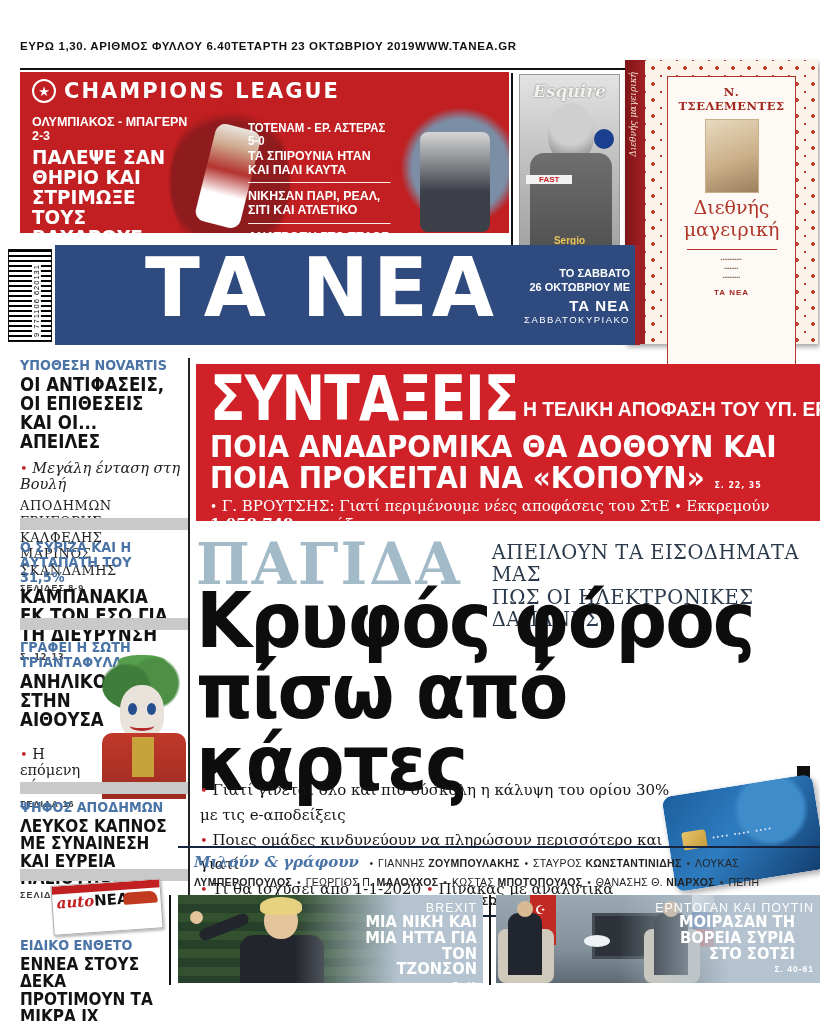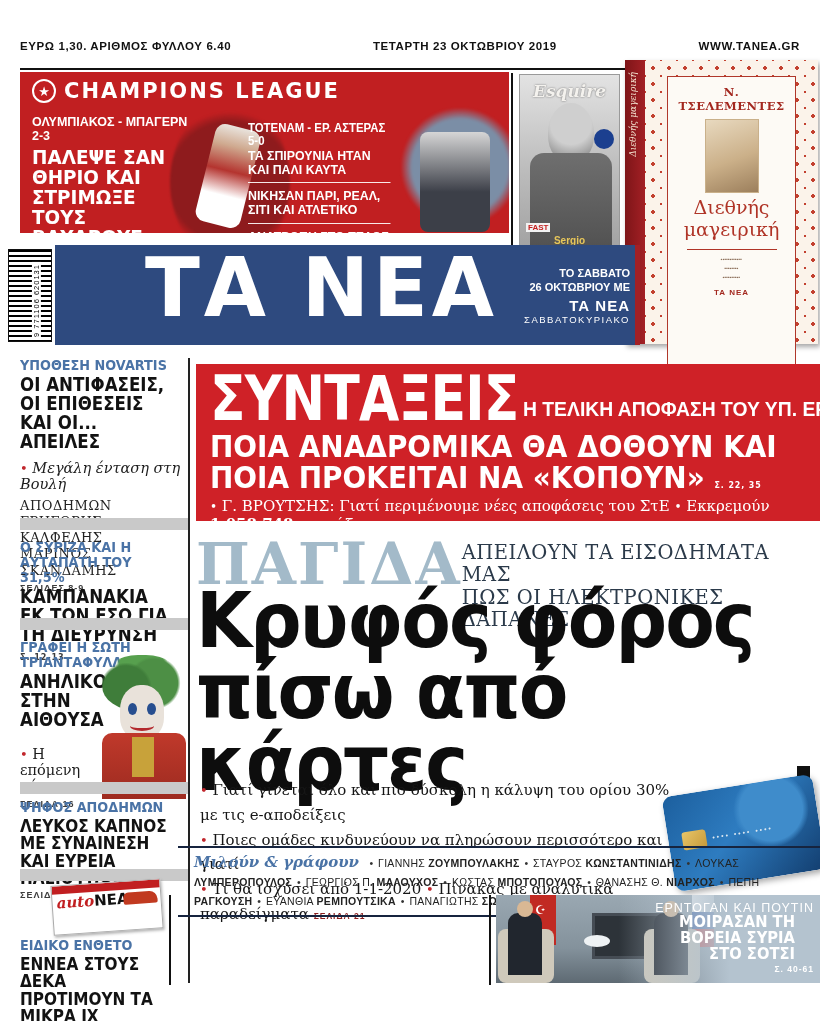--- a/index.html
+++ b/index.html
@@ -1,21 +1,21 @@
 <!DOCTYPE html>
 <html><head>
 <meta charset="utf-8">
 <style>
   * { margin:0; padding:0; box-sizing:border-box; }
   body { background:#e8e8e8; font-family:"Liberation Sans", sans-serif; }
   .page { position:relative; width:820px; height:1021px; margin:0 auto; background:#ffffff; overflow:hidden; }
   .abs { position:absolute; }
 
   
-  .topbar { left:20px; top:40px; width:780px; display:flex; justify-content:space-between; font-size:11.5px; font-weight:bold; letter-spacing:.6px; color:#111; }
+  .topbar { left:20px; top:40px; width:780px; display:flex; font-size:11.5px; font-weight:bold; letter-spacing:.6px; color:#111; }
   .toprule { left:20px; top:68px; width:780px; height:2px; background:#111; }
 
   
   .cl { left:20px; top:72px; width:489px; height:161px; background:#c11f21; overflow:hidden; color:#fff; }
   .cl .ph { position:absolute; border-radius:50%; filter:blur(1px); }
   .cl-head { position:absolute; left:12px; top:7px; display:flex; align-items:center; gap:8px; }
   .cl-logo { width:24px; height:24px; border:2.5px solid #fff; border-radius:50%; display:flex; align-items:center; justify-content:center; font-size:13px; color:#fff; }
   .cl-title { font-size:21px; font-weight:900; letter-spacing:2px; font-family:"DejaVu Sans", sans-serif; }
   .cl-left { position:absolute; left:12px; top:44px; width:160px; }
   .cl-kicker { font-size:12.5px; font-weight:600; line-height:1.1; }
@@ -26,21 +26,21 @@
   .cl-item .k { font-weight:600; font-size:12px; display:block; margin-bottom:2px; }
 
   .vline-banner { left:511px; top:73px; width:2px; height:241px; background:#111; }
 
   
   .esq { left:519px; top:74px; width:101px; height:233px; background:linear-gradient(180deg,#e3e3e3 0%,#bdbdbd 40%,#8f8f8f 100%); border:1px solid #9a9a9a; overflow:hidden; }
   .esq-head { position:absolute; left:28px; top:28px; width:46px; height:60px; background:radial-gradient(circle at 50% 35%, #cfcfcf 0 45%, #9a9a9a 75%); border-radius:50% 50% 45% 45%; }
   .esq-body { position:absolute; left:10px; top:78px; width:82px; height:120px; background:linear-gradient(180deg,#6f6f6f,#4a4a4a); border-radius:14px 14px 0 0; }
   .esq-logo { position:absolute; left:0; top:6px; width:100%; text-align:center; font-family:"DejaVu Serif", serif; font-style:italic; font-weight:bold; font-size:17px; color:#f4f2ee; text-shadow:0 0 2px #666; }
   .esq-badge { position:absolute; right:5px; top:54px; width:20px; height:20px; border-radius:50%; background:#1b3f8f; }
-  .esq-fast { position:absolute; left:6px; top:100px; font-size:8px; font-weight:900; color:#c41e1e; background:#f2f2f2; padding:0 2px;margin-top:48px; }
+  .esq-fast { position:absolute; left:6px; top:100px; font-size:8px; font-weight:900; color:#c41e1e; background:#f2f2f2; padding:0 13px; }
   .esq-sergio { position:absolute; left:0; width:100%; top:160px; text-align:center; color:#e8c75a; font-size:10px; font-weight:bold; }
   .esq-ramos { position:absolute; left:0; width:100%; top:170px; text-align:center; color:#fff; font-size:23px; font-weight:900; letter-spacing:1px; font-family:"DejaVu Sans", sans-serif; }
   .esq-strip { position:absolute; left:8px; top:198px; width:86px; height:10px; background:#c41e1e; }
 
   
   .book { left:625px; top:60px; width:193px; height:284px; box-shadow:2px 3px 5px rgba(0,0,0,.35); }
   .book-spine { position:absolute; left:0; top:0; width:20px; height:100%; background:linear-gradient(90deg,#7e1518,#a32025); color:#f3e3d0; }
   .spine-text { position:absolute; left:3px; top:12px; writing-mode:vertical-rl; transform:rotate(180deg); font-family:"DejaVu Serif", serif; font-style:italic; font-size:9px; white-space:nowrap; }
   .book-cover { position:absolute; left:20px; top:0; width:173px; height:100%;
     background-color:#fbf3ea;
@@ -97,21 +97,21 @@
   .pens-row1 { display:flex; align-items:flex-end; gap:14px; }
   .pens-title { font-family:"DejaVu Sans", sans-serif; font-size:62px; font-weight:900; line-height:.95; letter-spacing:-1px; transform:scaleX(.84); transform-origin:left bottom; white-space:nowrap; }
   .pens-kicker { font-size:21px; font-weight:600; padding-bottom:8px; margin-left:-68px; white-space:nowrap; transform:scaleX(.92); transform-origin:left bottom; }
   .pens-head { margin-top:2px; font-family:"DejaVu Sans", sans-serif; font-size:30px; font-weight:900; line-height:1.04; transform:scaleX(.93); transform-origin:left top; width:640px; }
   .pens-page { font-size:8.5px; font-weight:bold; letter-spacing:1px; }
   .pens-bullets { margin-top:4px; font-family:"DejaVu Serif", serif; font-size:15px; }
   .pens-bullets .wdot { color:#fff; font-size:12px; }
   .pens-bullets b { font-weight:bold; }
 
   
-  .lead-kickrow { left:196px; top:538px; width:624px; display:flex; gap:0; align-items:flex-start; }
+  .lead-kickrow { left:196px; top:538px; width:624px; display:flex; gap:30px; align-items:flex-start; }
   .pagida { font-family:"DejaVu Serif", serif; font-weight:bold; font-size:57px; line-height:.9; color:#a3bac9; letter-spacing:2px; white-space:nowrap; }
   .lead-sub { font-family:"DejaVu Serif", serif; font-size:19.5px; color:#2b3a4a; line-height:1.15; letter-spacing:.5px; padding-top:4px; }
   .lead-h1 { left:196px; top:585px; width:624px; font-family:"DejaVu Sans", sans-serif; font-size:76px; font-weight:900; color:#0d0d0d; line-height:.94; letter-spacing:-2px; transform:scaleX(.95); transform-origin:left top; }
   .lead-bullets { left:200px; top:778px; width:485px; font-family:"DejaVu Serif", serif; font-size:15px; color:#161616; line-height:1.65; }
   .lead-bullets .pg { font-size:8.5px; font-weight:bold; color:#8a1f1f; letter-spacing:1px; font-family:"Liberation Sans", sans-serif; }
   .endmark { left:797px; top:766px; width:13px; height:13px; background:#111; }
   .card { left:668px; top:785px; width:152px; height:96px; transform:rotate(-9deg); border-radius:10px; background:radial-gradient(circle at 70% 30%, #3f8ccB 0 25%, transparent 30%), linear-gradient(135deg,#1c5f9e 0%, #2e7cc0 45%, #123d6e 100%); box-shadow:2px 3px 6px rgba(0,0,0,.35); }
   .card .chip { position:absolute; left:14px; top:38px; width:24px; height:18px; background:linear-gradient(135deg,#e8c568,#c69a3a); border-radius:3px; }
   .card .num { position:absolute; left:44px; top:44px; color:#dfe9f2; font-size:7px; letter-spacing:2px; }
 
@@ -318,20 +318,33 @@
     <div class="chip"></div>
     <div class="num">•••• •••• ••••</div>
   </div>
 
   <div class="abs authors">
     <span class="authors-label">Μιλούν &amp; γράφουν</span>
     <span class="authors-names"><span><span class="sep"> • </span><span class="fn">ΓΙΑΝΝΗΣ </span><span class="ln">ΖΟΥΜΠΟΥΛΑΚΗΣ</span></span><span><span class="sep"> • </span><span class="fn">ΣΤΑΥΡΟΣ </span><span class="ln">ΚΩΝΣΤΑΝΤΙΝΙΔΗΣ</span></span><span><span class="sep"> • </span><span class="fn">ΛΟΥΚΑΣ </span><span class="ln">ΛΥΜΠΕΡΟΠΟΥΛΟΣ</span></span><span><span class="sep"> • </span><span class="fn">ΓΕΩΡΓΙΟΣ Π. </span><span class="ln">ΜΑΛΟΥΧΟΣ</span></span><span><span class="sep"> • </span><span class="fn">ΚΩΣΤΑΣ </span><span class="ln">ΜΠΟΤΟΠΟΥΛΟΣ</span></span><span><span class="sep"> • </span><span class="fn">ΘΑΝΑΣΗΣ Θ. </span><span class="ln">ΝΙΑΡΧΟΣ</span></span><span><span class="sep"> • </span><span class="fn">ΠΕΠΗ </span><span class="ln">ΡΑΓΚΟΥΣΗ</span></span><span><span class="sep"> • </span><span class="fn">ΕΥΑΝΘΙΑ </span><span class="ln">ΡΕΜΠΟΥΤΣΙΚΑ</span></span><span><span class="sep"> • </span><span class="fn">ΠΑΝΑΓΙΩΤΗΣ </span><span class="ln">ΣΩΤΗΡΗΣ</span></span></span>
   </div>
 
   <div class="abs vline-leftphoto"></div>
+  <div class="abs photo ph-brexit">
+    <div class="boris-arm"></div>
+    <div class="boris-hand"></div>
+    <div class="boris-body"></div>
+    <div class="boris-head"></div>
+    <div class="boris-hair"></div>
+    <div class="fade"></div>
+    <div class="cap">
+      <div class="k">BREXIT</div>
+      <div class="h" style="width:122px;">ΜΙΑ ΝΙΚΗ ΚΑΙ ΜΙΑ ΗΤΤΑ ΓΙΑ ΤΟΝ ΤΖΟΝΣΟΝ</div>
+      <div class="p">Σ. 42</div>
+    </div>
+  </div>
   <div class="abs vline-midphoto"></div>
   <div class="abs photo ph-sochi">
     <div class="tr-flag"></div>
     <div class="ru-flag"></div>
     <div class="fireplace"></div>
     <div class="flowers"></div>
     <div class="chairL"></div>
     <div class="chairR"></div>
     <div class="figL"></div>
     <div class="figR"></div>

